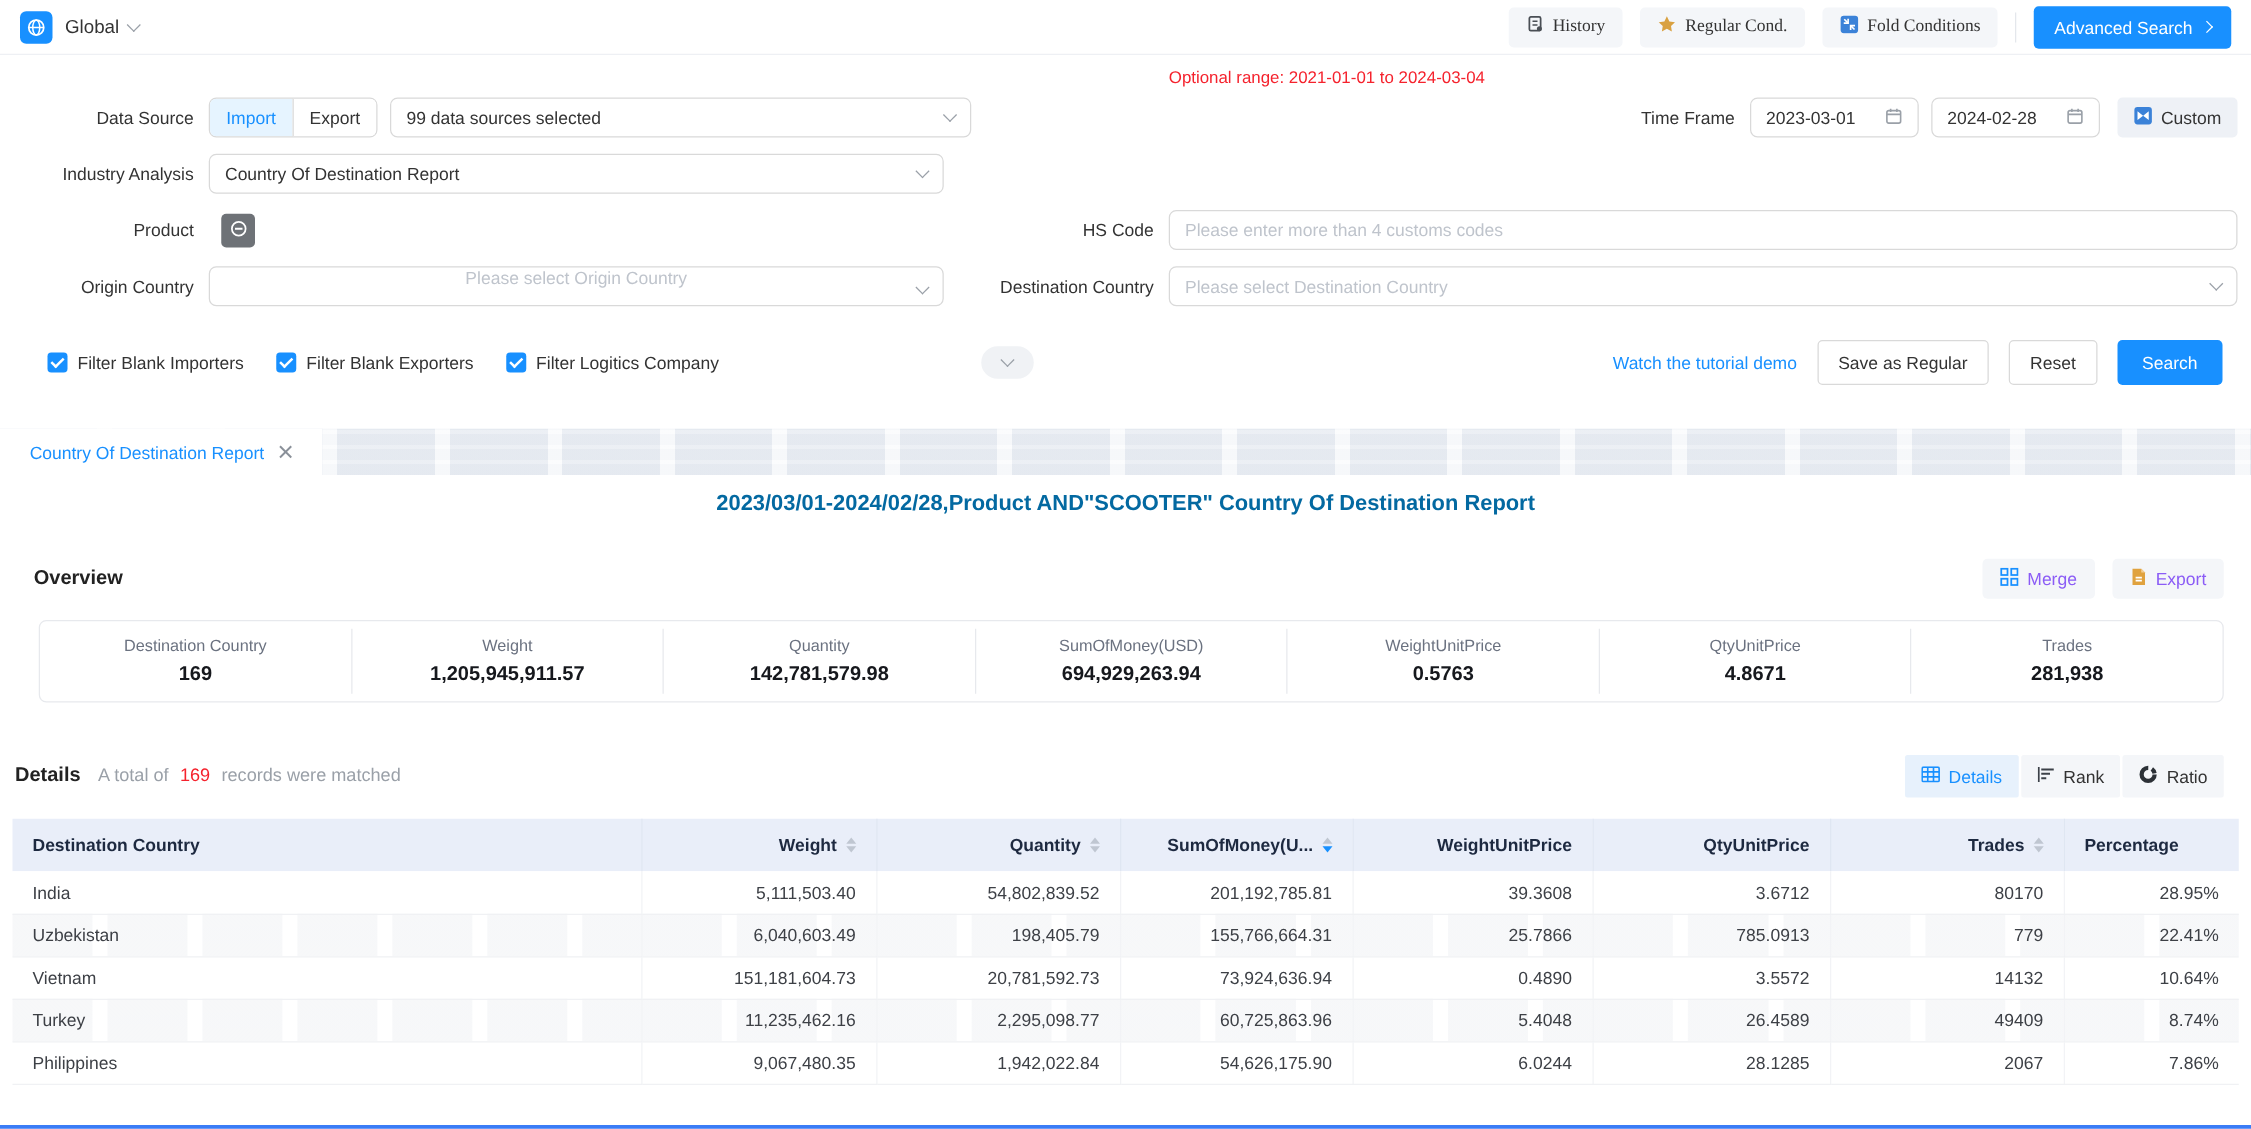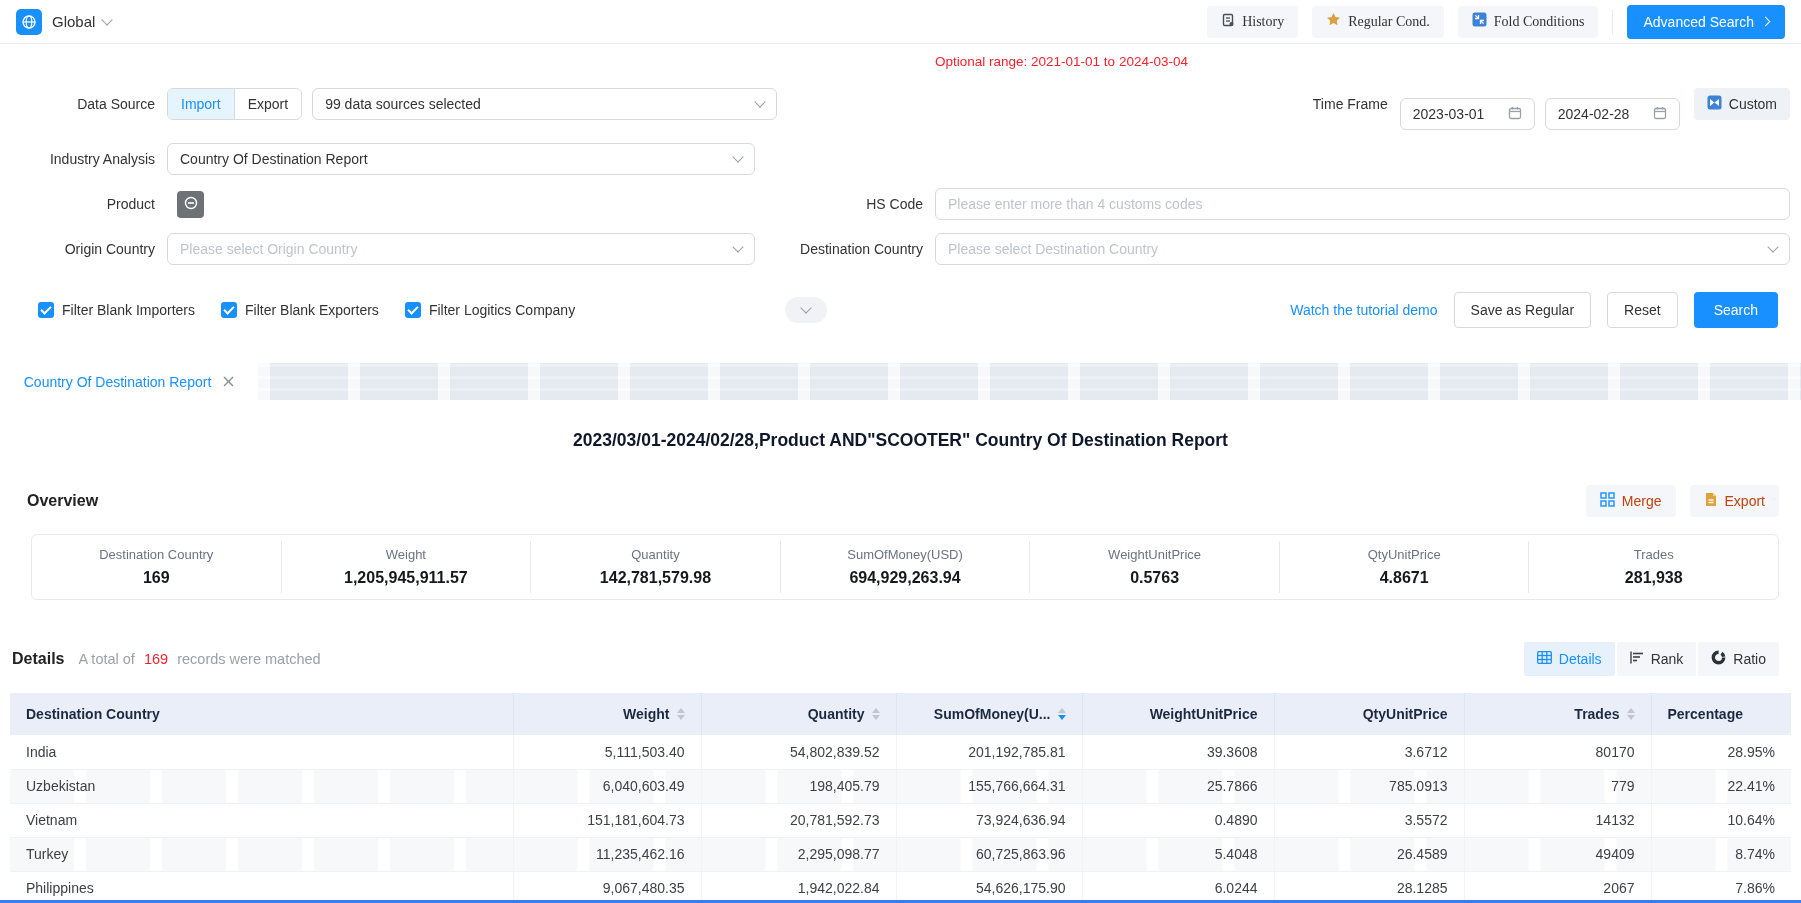--- a/index.html
+++ b/index.html
@@ -29,21 +29,21 @@
   .rlabel { width:170px; flex:none; text-align:right; padding-right:12px; color:#333; }
   .field { height:32px; border:1px solid #d9d9d9; border-radius:6px; background:#fff;
     display:flex; align-items:center; padding:0 12px; }
   .placeholder { color:#bfc4cc; }
   .grow-right { margin-left:auto; display:flex; align-items:center; }
   .seg { display:flex; height:32px; border:1px solid #d9d9d9; border-radius:6px; overflow:hidden; flex:none; }
   .seg-item { padding:0 13px; display:flex; align-items:center; font-size:14px; background:#fff; cursor:pointer; }
   .seg-item.active { background:#e6f4ff; color:#1890ff; }
   .seg-item + .seg-item { border-left:1px solid #d9d9d9; }
   .select-chev { margin-left:auto; }
-  .date-field { width:135px;margin-top:20px; }
+  .date-field { width:135px; }
   .custom-btn { height:32px; background:#eef1f6; border:none; border-radius:4px; padding:0 13px;
     display:flex; align-items:center; gap:7px; font-size:14px; color:#333; cursor:pointer; font-family:inherit;}
   .icon-sq-btn { width:27px; height:27px; border-radius:4px; background:#6e7277; border:none;
     display:flex; align-items:center; justify-content:center; margin-left:10px; cursor:pointer; }
   .cb-row { display:flex; align-items:center; margin-top:28px; padding-left:38px; position:relative; height:34px; }
   .cb-item { display:flex; align-items:center; gap:8px; margin-right:26px; cursor:pointer; }
   .cbox { width:16px; height:16px; background:#1890ff; border-radius:3px; position:relative; flex:none; }
   .cbox::after { content:""; position:absolute; left:5px; top:1.5px; width:4px; height:8px;
     border-right:2px solid #fff; border-bottom:2px solid #fff; transform:rotate(45deg); }
   .collapse-pill { position:absolute; left:785px; top:4px; width:42px; height:26px; background:#f0f2f5;
@@ -55,28 +55,28 @@
   .btn-primary { height:36px; background:#1890ff; border:none; border-radius:4px; padding:0 20px;
     font-size:14px; color:#fff; cursor:pointer; font-family:inherit; }
 
   .tabbar { margin-top:16px; height:37px; background:#f2f5f9; display:flex;
     background-image:
       repeating-linear-gradient(90deg, rgba(210,217,228,0.28) 0 78px, rgba(255,255,255,0.55) 78px 90px),
       repeating-linear-gradient(0deg, rgba(210,217,228,0.18) 0 9px, rgba(255,255,255,0.3) 9px 12px); }
   .tab-active { width:258px; background:#fff; display:flex; align-items:center; justify-content:center;
     gap:12px; color:#1890ff; font-size:14px; cursor:pointer; }
 
-  .report-title { text-align:center; margin-top:30px; font-size:17.5px; font-weight:bold; color:#0f172a;
+  .report-title { text-align:center; margin-top:12px; font-size:17.5px; font-weight:bold; color:#0369a1;
     font-family:"Liberation Sans", sans-serif; }
 
   .ov-head { display:flex; align-items:center; margin-top:34px; padding:0 22px 0 27px;justify-content:center; }
   .h2 { font-size:16px; font-weight:bold; color:#222; }
   .ov-actions { margin-left:auto; display:flex; gap:14px; }
   .soft-btn { height:32px; background:#f4f6f9; border:none; border-radius:4px; padding:0 14px;
-    display:flex; align-items:center; gap:7px; font-size:14px; color:#c2410c; cursor:pointer; font-family:inherit;}
+    display:flex; align-items:center; gap:7px; font-size:14px; color:#8b5cf6; cursor:pointer; font-family:inherit;}
 
   .stats-card { margin:17px 22px 0 31px; border:1px solid #e7e9ed; border-radius:6px; height:66px;
     display:flex; align-items:center; }
   .stat { flex:1; text-align:center; padding:6px 0; }
   .stat + .stat { border-left:1px solid #e7e9ed; }
   .stat-label { font-size:13px; color:#6b7280; margin-bottom:7px; }
   .stat-value { font-size:16px; font-weight:bold; color:#16181d; }
 
   .details-head { display:flex; align-items:center; margin-top:42px; padding:0 22px 0 12px; }
   .matched { margin-left:14px; color:#9aa0a8; font-size:14.5px; }
@@ -216,21 +216,21 @@
     <div class="grow-right">
       <div class="rlabel">HS Code</div>
       <div class="field" style="width:855px;">
         <span class="placeholder">Please enter more than 4 customs codes</span>
       </div>
     </div>
   </div>
 
   <div class="frow">
     <div class="flabel">Origin Country</div>
-    <div class="field" style="width:588px;">
+    <div class="field" style="width:588px;flex-direction:column;">
       <span class="placeholder">Please select Origin Country</span>
       <span class="chev select-chev"></span>
     </div>
     <div class="grow-right">
       <div class="rlabel">Destination Country</div>
       <div class="field" style="width:855px;">
         <span class="placeholder">Please select Destination Country</span>
         <span class="chev select-chev"></span>
       </div>
     </div>

